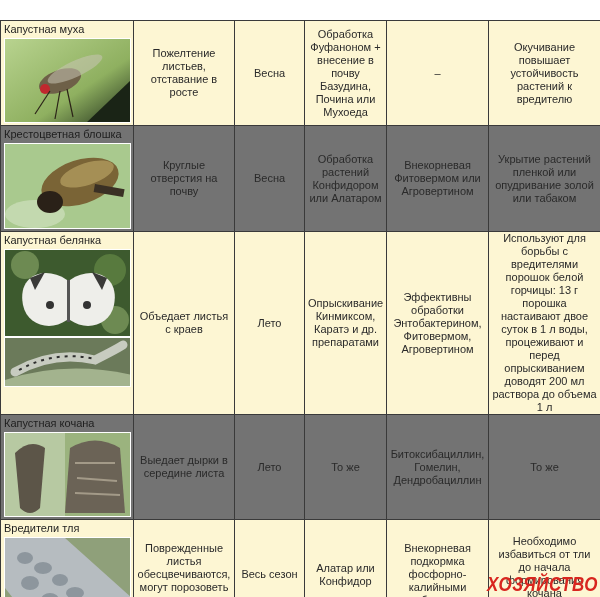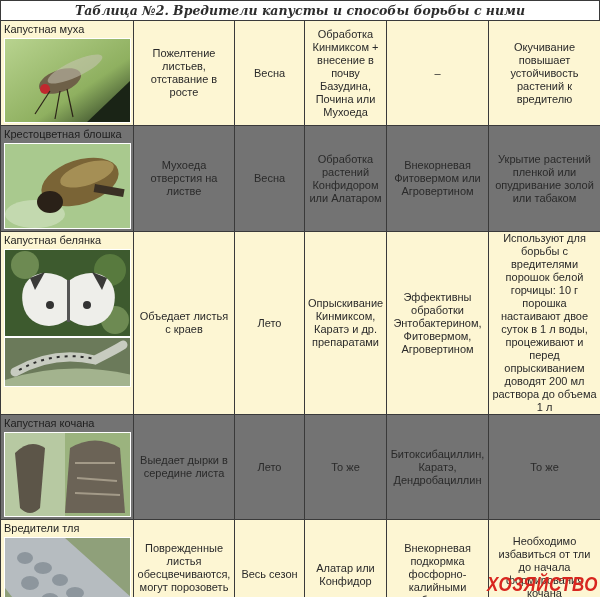--- a/index.html
+++ b/index.html
@@ -27,21 +27,20 @@
   .brand {
     position: absolute; right: 2px; bottom: 2px; font-family: "Liberation Sans", sans-serif;
     font-weight: bold; font-style: italic; font-size: 17px; color: #d8261f; letter-spacing: 0.5px;
     transform: scaleY(1.15);
   }
 </style>
 </head>
 <body>
 
 <div class="wrap">
-  <div class="title">Таблица №2. Вредители капусты и способы борьбы с ними</div>
 
   <table>
     <colgroup>
       <col style="width:133px">
       <col style="width:101px">
       <col style="width:70px">
       <col style="width:82px">
       <col style="width:102px">
       <col style="width:112px">
     </colgroup>
@@ -65,40 +64,40 @@
             <ellipse cx="70" cy="30" rx="30" ry="8" fill="#c9c4b4" opacity="0.55" transform="rotate(-25 70 30)"></ellipse>
             <circle cx="40" cy="50" r="5" fill="#c0282e"></circle>
             <line x1="45" y1="52" x2="30" y2="75" stroke="#2c2418" stroke-width="1.2"></line>
             <line x1="55" y1="52" x2="50" y2="80" stroke="#2c2418" stroke-width="1.2"></line>
             <line x1="62" y1="50" x2="68" y2="78" stroke="#2c2418" stroke-width="1.2"></line>
           </svg>
         </div>
       </td>
       <td>Пожелтение листьев, отставание в росте</td>
       <td>Весна</td>
-      <td>Обработка Кинмиксом + внесение в почву Базудина, Почина или Мухоеда</td>
+      <td>Обработка Фуфаноном + внесение в почву Базудина, Почина или Мухоеда</td>
       <td>–</td>
       <td>Окучивание повышает устойчивость растений к вредителю</td>
     </tr>
 
     <tr class="green" style="height:104px">
       <td class="pest">
         <span class="pest-name">Крестоцветная блошка</span>
         <div class="photo" style="height:86px">
           <svg width="127" height="86" viewBox="0 0 127 86">
             <rect width="127" height="86" fill="#a9c98e"></rect>
             <ellipse cx="30" cy="70" rx="30" ry="14" fill="#cfe0bd" opacity="0.7"></ellipse>
             <ellipse cx="75" cy="38" rx="40" ry="22" fill="#7a6436" transform="rotate(-18 75 38)"></ellipse>
             <ellipse cx="82" cy="30" rx="28" ry="11" fill="#b09a5e" opacity="0.8" transform="rotate(-18 82 30)"></ellipse>
             <ellipse cx="45" cy="58" rx="13" ry="11" fill="#2a2118"></ellipse>
             <rect x="90" y="40" width="30" height="8" fill="#3a3024" transform="rotate(10 90 40)"></rect>
           </svg>
         </div>
       </td>
-      <td>Мухоеда отверстия на листве</td>
+      <td>Круглые отверстия на почву</td>
       <td>Весна</td>
       <td>Обработка растений Конфидором или Алатаром</td>
       <td>Внекорневая Фитовермом или Агровертином</td>
       <td>Укрытие растений пленкой или опудривание золой или табаком</td>
     </tr>
 
     <tr class="yellow" style="height:158px">
       <td class="pest">
         <span class="pest-name">Капустная белянка</span>
         <div class="photo" style="height:138px">
@@ -119,40 +118,40 @@
             <path d="M0 130 Q60 110 127 125 L127 138 L0 138 Z" fill="#a3b38e"></path>
             <path d="M10 122 Q50 100 90 110 Q110 100 118 95" stroke="#c7cbc0" stroke-width="9" fill="none" stroke-linecap="round"></path>
             <path d="M14 120 Q50 100 90 109" stroke="#2d2d2d" stroke-width="2" stroke-dasharray="3 5" fill="none"></path>
           </svg>
         </div>
       </td>
       <td>Объедает листья с краев</td>
       <td>Лето</td>
       <td>Опрыскивание Кинмиксом, Каратэ и др. препаратами</td>
       <td>Эффективны обработки Энтобактерином, Фитовермом, Агровертином</td>
-      <td>Используют для борьбы с вредителями порошок белой горчицы: 10 г порошка настаивают двое суток в 1 л воды, процеживают и перед опрыскиванием доводят 200 мл раствора до объема 1 л</td>
+      <td>Используют для борьбы с вредителями порошок белой горчицы: 13 г порошка настаивают двое суток в 1 л воды, процеживают и перед опрыскиванием доводят 200 мл раствора до объема 1 л</td>
     </tr>
 
     <tr class="green" style="height:102px">
       <td class="pest">
         <span class="pest-name">Капустная кочана</span>
         <div class="photo" style="height:85px">
           <svg width="127" height="85" viewBox="0 0 127 85">
             <rect width="127" height="85" fill="#9bb37e"></rect>
             <rect x="0" y="0" width="60" height="85" fill="#b7c9a2"></rect>
             <path d="M10 20 Q25 5 40 15 L35 75 Q25 85 15 75 Z" fill="#5c5548"></path>
             <path d="M65 15 Q90 0 115 15 L120 80 L60 80 Z" fill="#6b6356"></path>
             <path d="M70 30 L110 30 M72 45 L112 48 M70 60 L115 62" stroke="#a39a88" stroke-width="2"></path>
           </svg>
         </div>
       </td>
       <td>Выедает дырки в середине листа</td>
       <td>Лето</td>
       <td>То же</td>
-      <td>Битоксибациллин, Каратэ, Дендробациллин</td>
+      <td>Битоксибациллин, Гомелин, Дендробациллин</td>
       <td>То же</td>
     </tr>
 
     <tr class="yellow" style="height:110px">
       <td class="pest">
         <span class="pest-name">Вредители тля</span>
         <div class="photo" style="height:88px">
           <svg width="127" height="88" viewBox="0 0 127 88">
             <rect width="127" height="88" fill="#8fa07a"></rect>
             <path d="M0 0 L60 0 L127 60 L127 88 L30 88 L0 50 Z" fill="#b6bcc0"></path>

